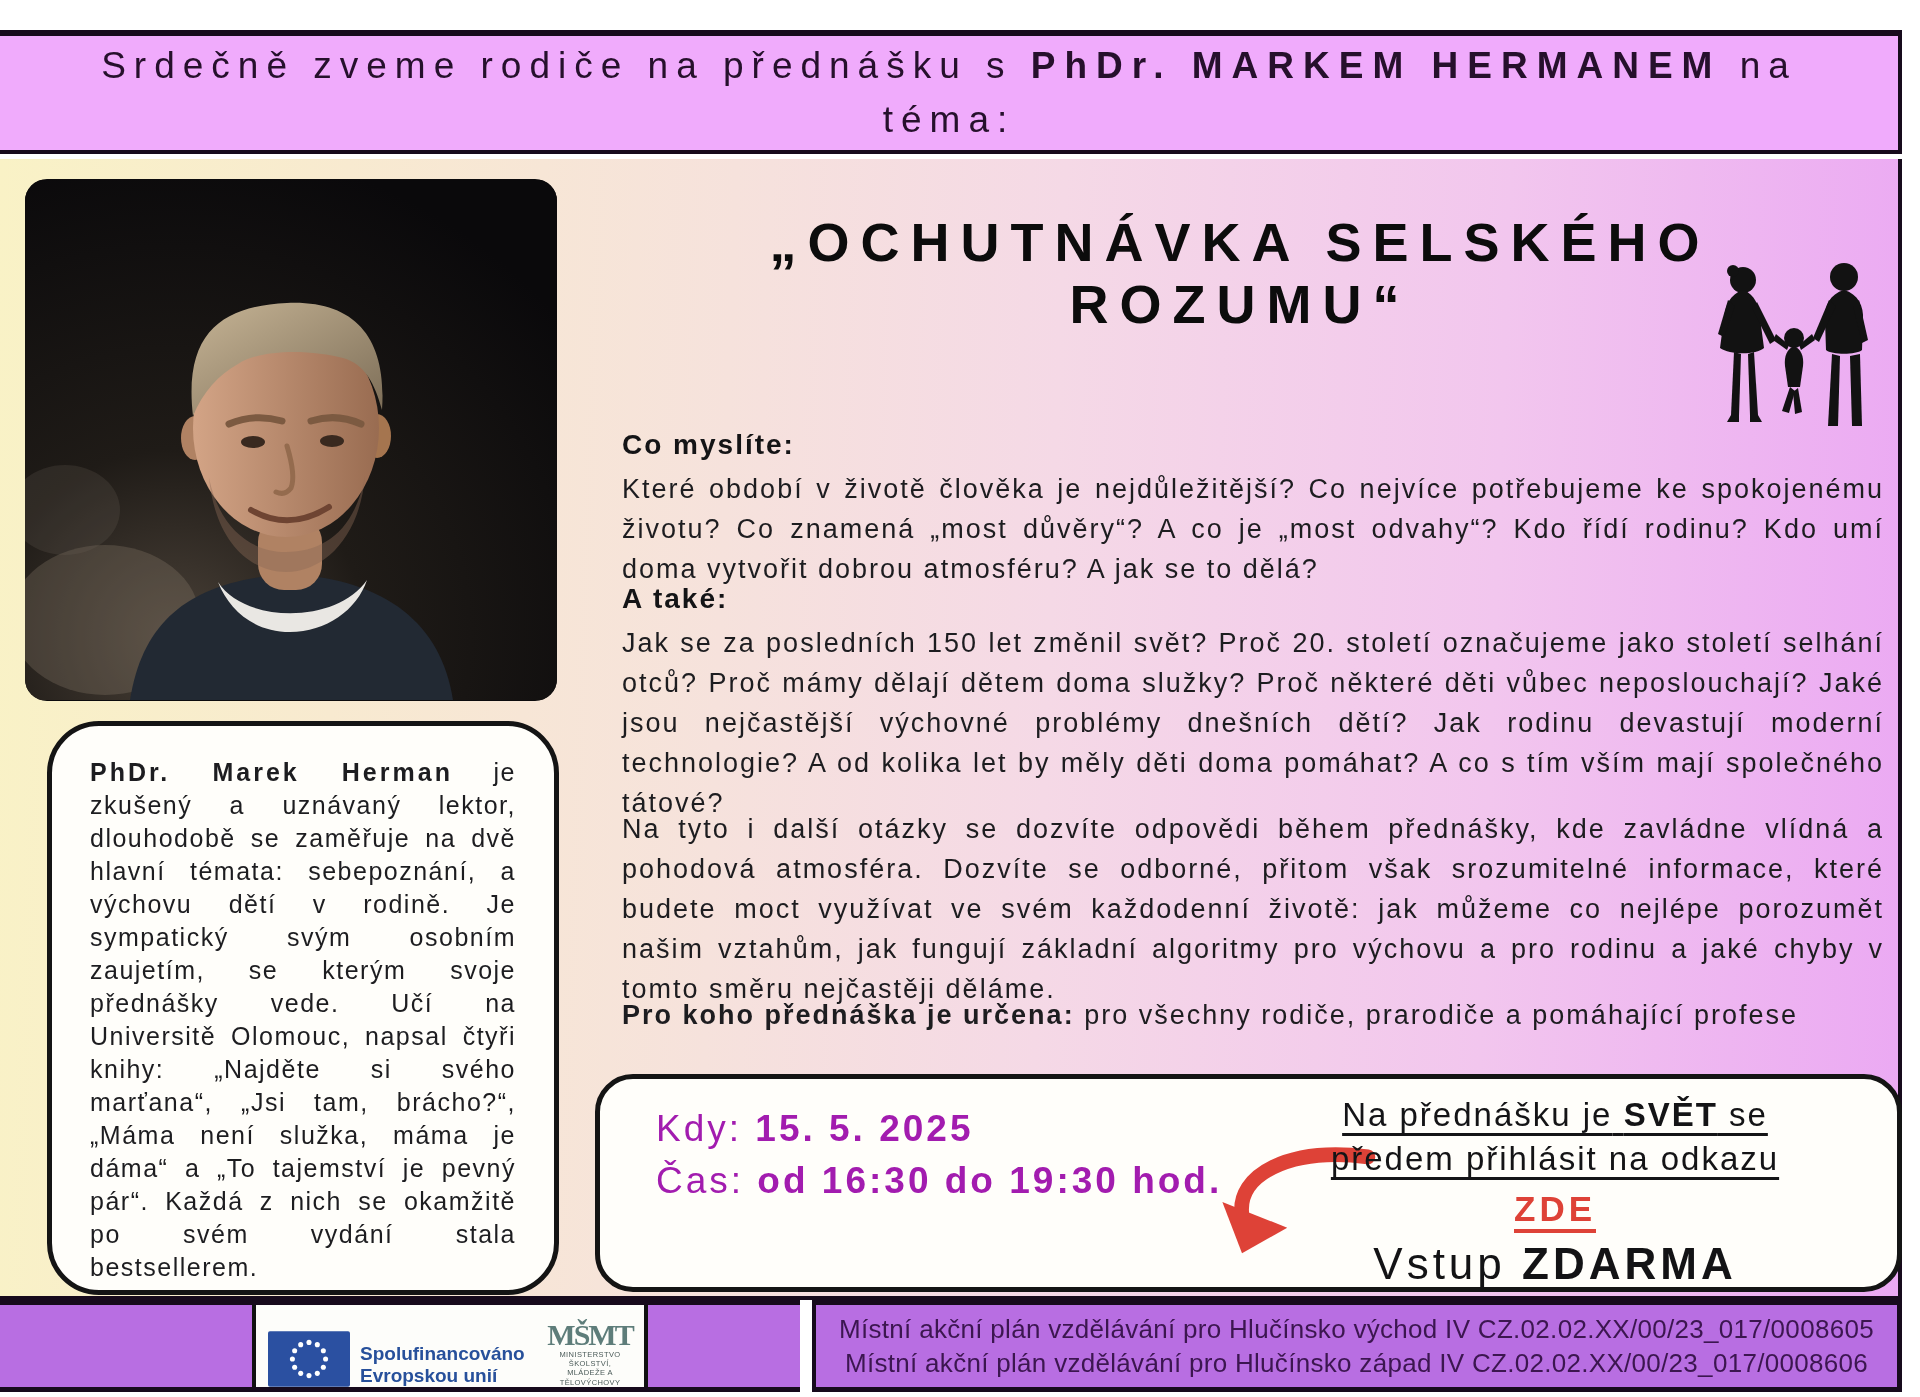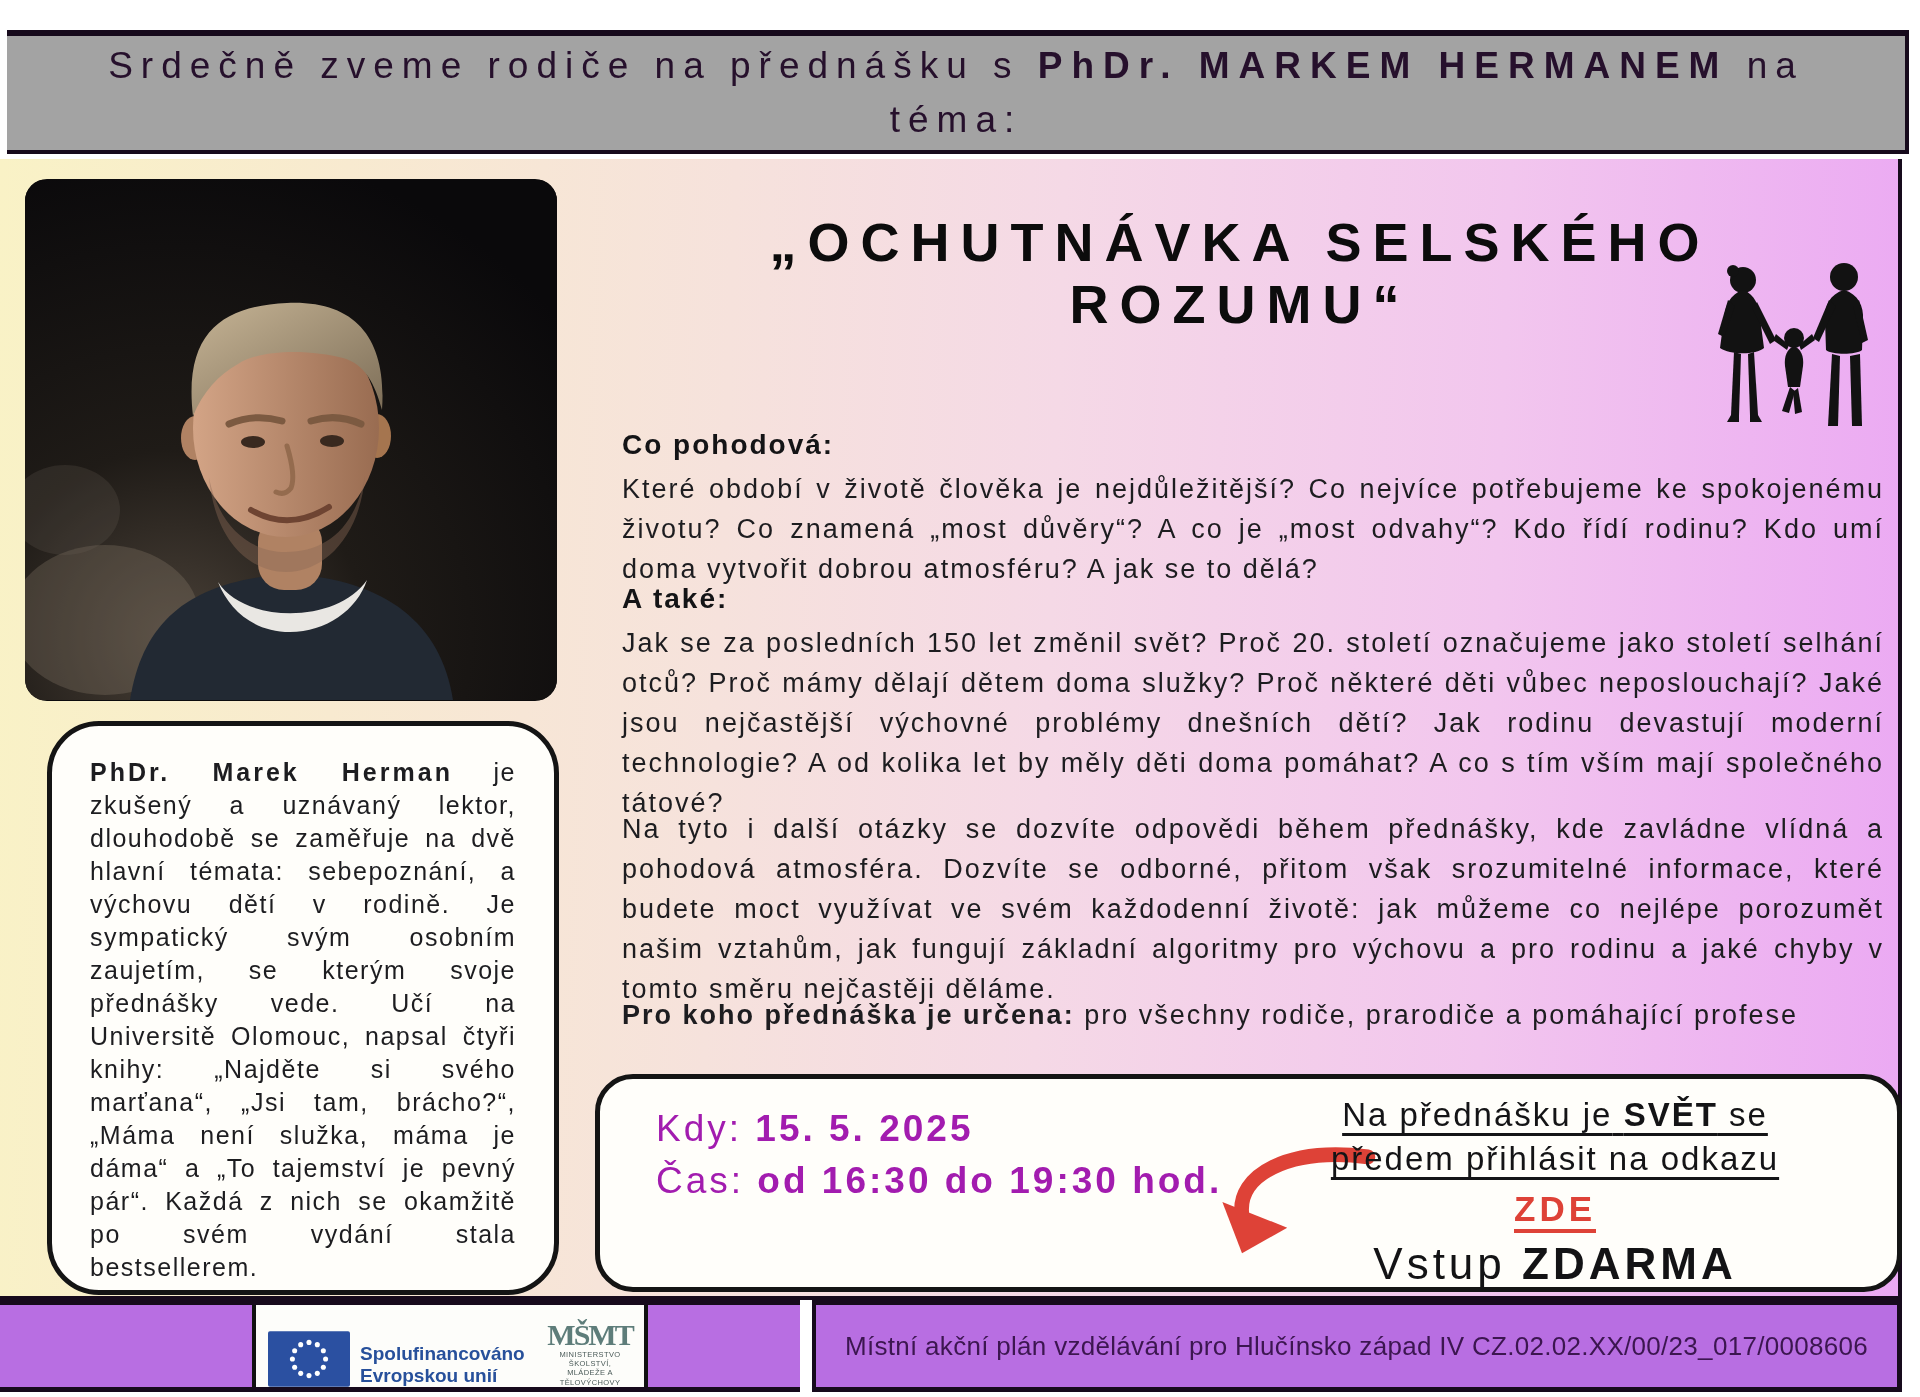--- a/index.html
+++ b/index.html
@@ -1,21 +1,21 @@
 <!DOCTYPE html>
 <html><head>
 <meta charset="utf-8">
 <style>
   html,body{margin:0;padding:0;background:#ffffff;}
   #poster{position:relative;width:1920px;height:1397px;background:#ffffff;
           font-family:"Liberation Sans",sans-serif;color:#1c1c1e;overflow:hidden;}
 
   
-  .banner{position:absolute;left:7px;top:30px;width:1902px;height:124px;box-sizing:border-box;
-          background:#a3a3a3;border-top:6px solid #170a1c;border-bottom:4px solid #170a1c;
+  .banner{position:absolute;left:0;top:30px;width:1902px;height:124px;box-sizing:border-box;
+          background:#f0abfc;border-top:6px solid #170a1c;border-bottom:4px solid #170a1c;
           border-right:4px solid #170a1c;
           display:flex;flex-direction:column;justify-content:center;align-items:center;
           color:#26102c;font-size:37px;letter-spacing:8px;line-height:1.45;text-align:center;}
   .banner b{font-weight:800;letter-spacing:9px;}
 
   
   .main{position:absolute;left:0;top:159px;width:1902px;height:1141px;box-sizing:border-box;
         background:linear-gradient(92deg,#f9f2c6 0%,#f8ead0 18%,#f6e2dc 38%,#f5d9e6 55%,#f2c6ee 78%,#eba9f3 100%);
         border-right:4px solid #170a1c;border-bottom:4px solid #170a1c;}
 
@@ -161,21 +161,21 @@
         <circle cx="134" cy="17" r="14"></circle>
         <path d="M134,30 C120,34 114,46 115,60 L116,90 C122,95 146,95 152,90 L153,60 C154,46 148,34 134,30 Z"></path>
         <path d="M119,40 L103,78 L109,82 L126,46 Z"></path>
         <path d="M149,40 L158,80 L152,83 L143,46 Z"></path>
         <path d="M122,94 L118,166 L128,166 L130,96 Z"></path>
         <path d="M140,96 L142,166 L152,166 L150,94 Z"></path>
       </svg>
     </div>
 
     <div class="sec sec-think">
-      <h3>Co pohodová:</h3>
+      <h3>Co myslíte:</h3>
       <p>Které období v životě člověka je nejdůležitější? Co nejvíce potřebujeme ke spokojenému životu? Co znamená „most důvěry“? A co je „most odvahy“? Kdo řídí rodinu? Kdo umí doma vytvořit dobrou atmosféru? A jak se to dělá?</p>
     </div>
 
     <div class="sec sec-also">
       <h3>A také:</h3>
       <p>Jak se za posledních 150 let změnil svět? Proč 20. století označujeme jako století selhání otců? Proč mámy dělají dětem doma služky? Proč některé děti vůbec neposlouchají? Jaké jsou nejčastější výchovné problémy dnešních dětí? Jak rodinu devastují moderní technologie? A od kolika let by měly děti doma pomáhat?  A co s tím vším mají společného tátové?</p>
     </div>
 
     <div class="sec sec-ans">
       <p>Na tyto i další otázky se dozvíte odpovědi během přednášky, kde zavládne vlídná a pohodová atmosféra. Dozvíte se odborné, přitom však srozumitelné informace, které budete moct využívat ve svém každodenní životě: jak můžeme co nejlépe porozumět našim vztahům, jak fungují základní algoritmy pro výchovu a pro rodinu a jaké chyby v tomto směru nejčastěji děláme.</p>
@@ -250,16 +250,17 @@
       </div>
       <div class="msmt">
         <div class="mono">MŠMT</div>
         <div class="cap">MINISTERSTVO ŠKOLSTVÍ,</div>
         <div class="cap">MLÁDEŽE A TĚLOVÝCHOVY</div>
       </div>
     </div>
   </div>
 
   <div class="footer-right">
+    <div>Místní akční plán vzdělávání pro Hlučínsko východ IV CZ.02.02.XX/00/23_017/0008605</div>
     <div>Místní akční plán vzdělávání pro Hlučínsko západ IV CZ.02.02.XX/00/23_017/0008606</div>
   </div>
 
 </div>
 
 </body></html>

